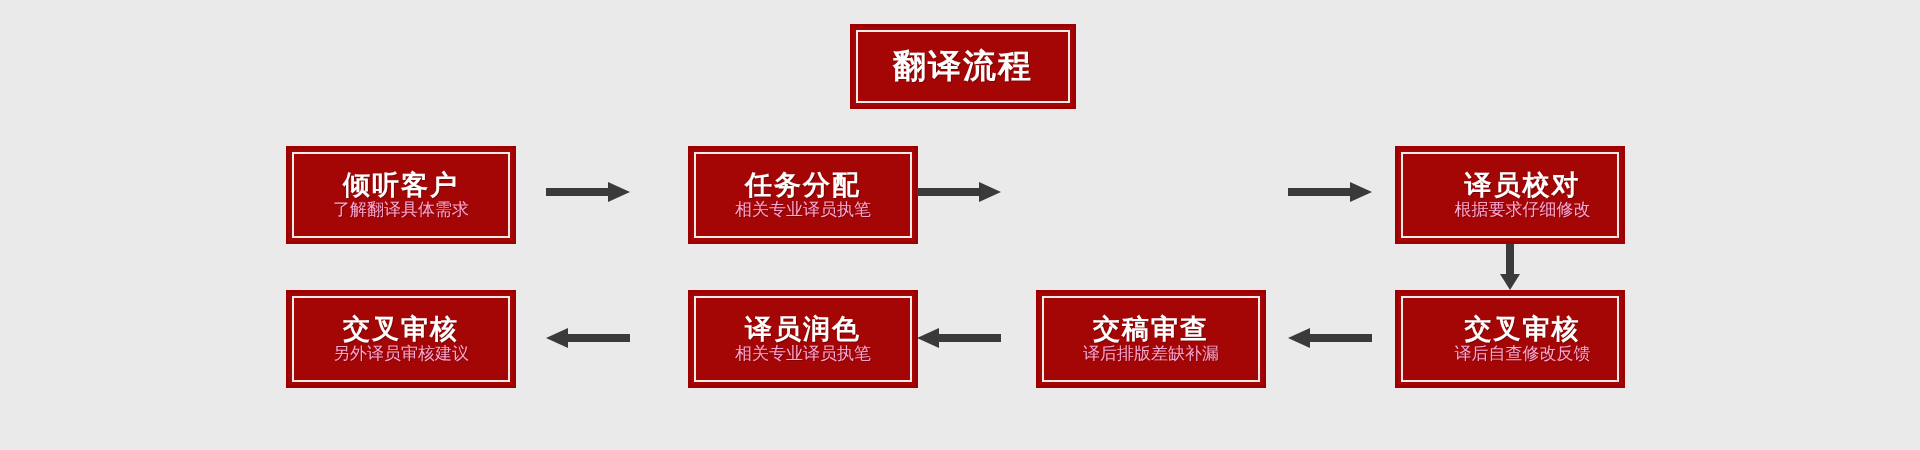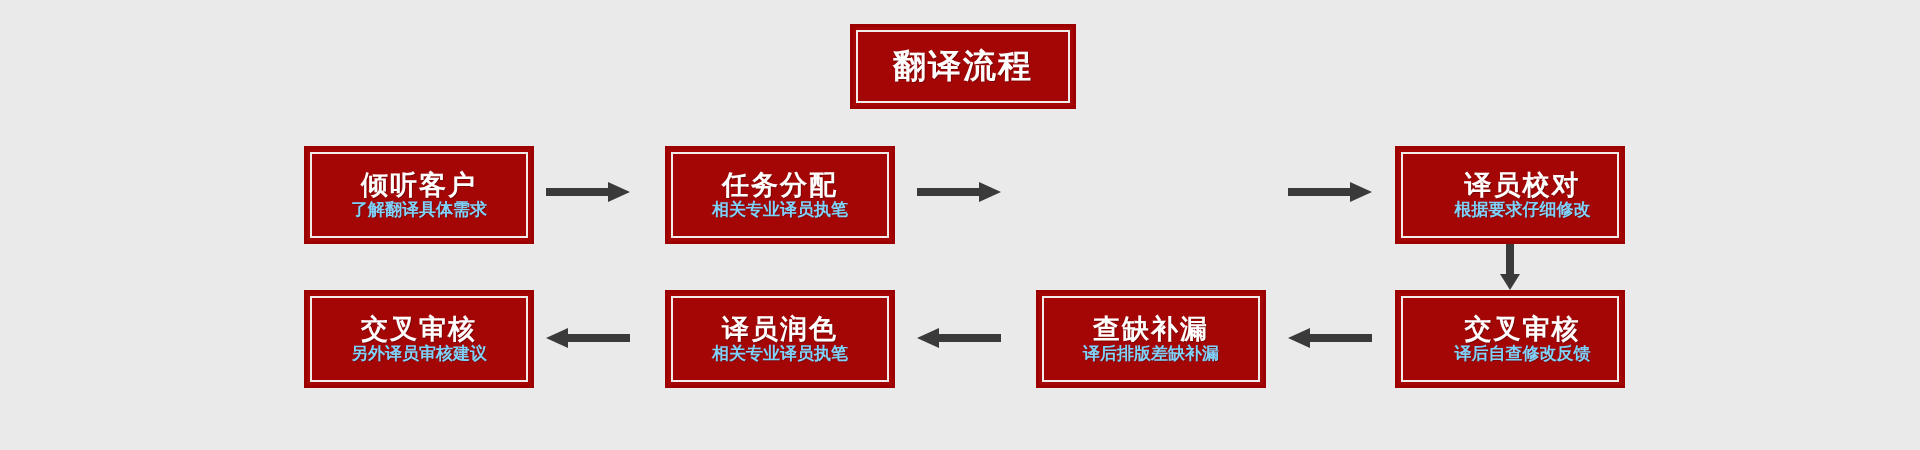--- a/index.html
+++ b/index.html
@@ -48,22 +48,22 @@
     position: relative;
     color: #ffffff;
     font-weight: bold;
     letter-spacing: 2px;
     text-shadow: 1px 1px 0 rgba(0,0,0,0.25);
     line-height: 1.05;
     white-space: nowrap;
   }
   .node-sub {
     position: relative;
-    color: #7dd3fc;
-    font-weight: bold;
+    color: #f9a8d4;
+    font-weight: normal;
     letter-spacing: 0px;
     line-height: 1.05;
     white-space: nowrap;
     text-shadow: 1px 1px 0 rgba(0,0,0,0.2);
   }
 
   
   .title-node {
     left: 850px;
     top: 24px;
@@ -79,22 +79,22 @@
     top: 146px;
     width: 230px;
     height: 98px;
   }
   
   .row2 {
     top: 290px;
     width: 230px;
     height: 98px;
   }
-  .col1 { left: 304px; }
-  .col2 { left: 665px; }
+  .col1 { left: 286px; }
+  .col2 { left: 688px; }
   .col3 { left: 1036px; }
   .col4 { left: 1395px; width: 230px; padding-left: 27px; }
 
   .row1 .node-title, .row2 .node-title { font-size: 27px; margin-bottom: 2px; }
   .row1 .node-sub,   .row2 .node-sub   { font-size: 17px; }
 
   
   .arrow-h {
     position: absolute;
     height: 24px;
@@ -171,21 +171,21 @@
     <div class="node-sub">译后自查修改反馈</div>
   </div>
 
   <div class="arrow-h ahl1">
     <svg width="84" height="24" viewBox="0 0 84 24" aria-hidden="true">
       <path d="M84 8 H22 V2 L0 12 L22 22 V16 H84 Z" fill="#3a3a3a"></path>
     </svg>
   </div>
 
   <div class="node row2 col3">
-    <div class="node-title">查缺补漏</div>
+    <div class="node-title">交稿审查</div>
     <div class="node-sub">译后排版差缺补漏</div>
   </div>
 
   <div class="arrow-h ahl2">
     <svg width="84" height="24" viewBox="0 0 84 24" aria-hidden="true">
       <path d="M84 8 H22 V2 L0 12 L22 22 V16 H84 Z" fill="#3a3a3a"></path>
     </svg>
   </div>
 
   <div class="node row2 col2">

